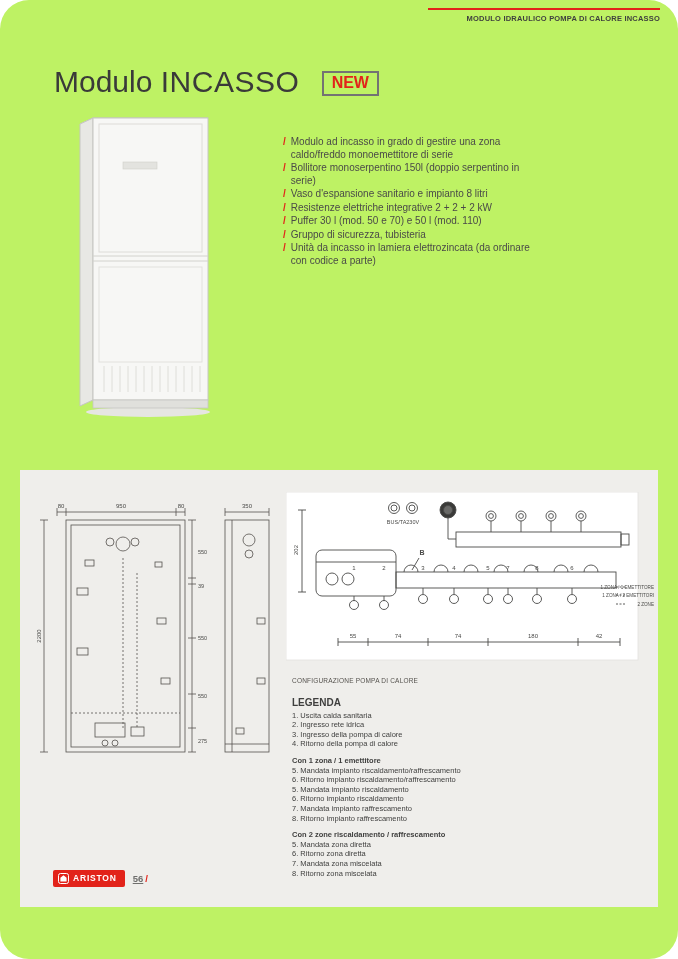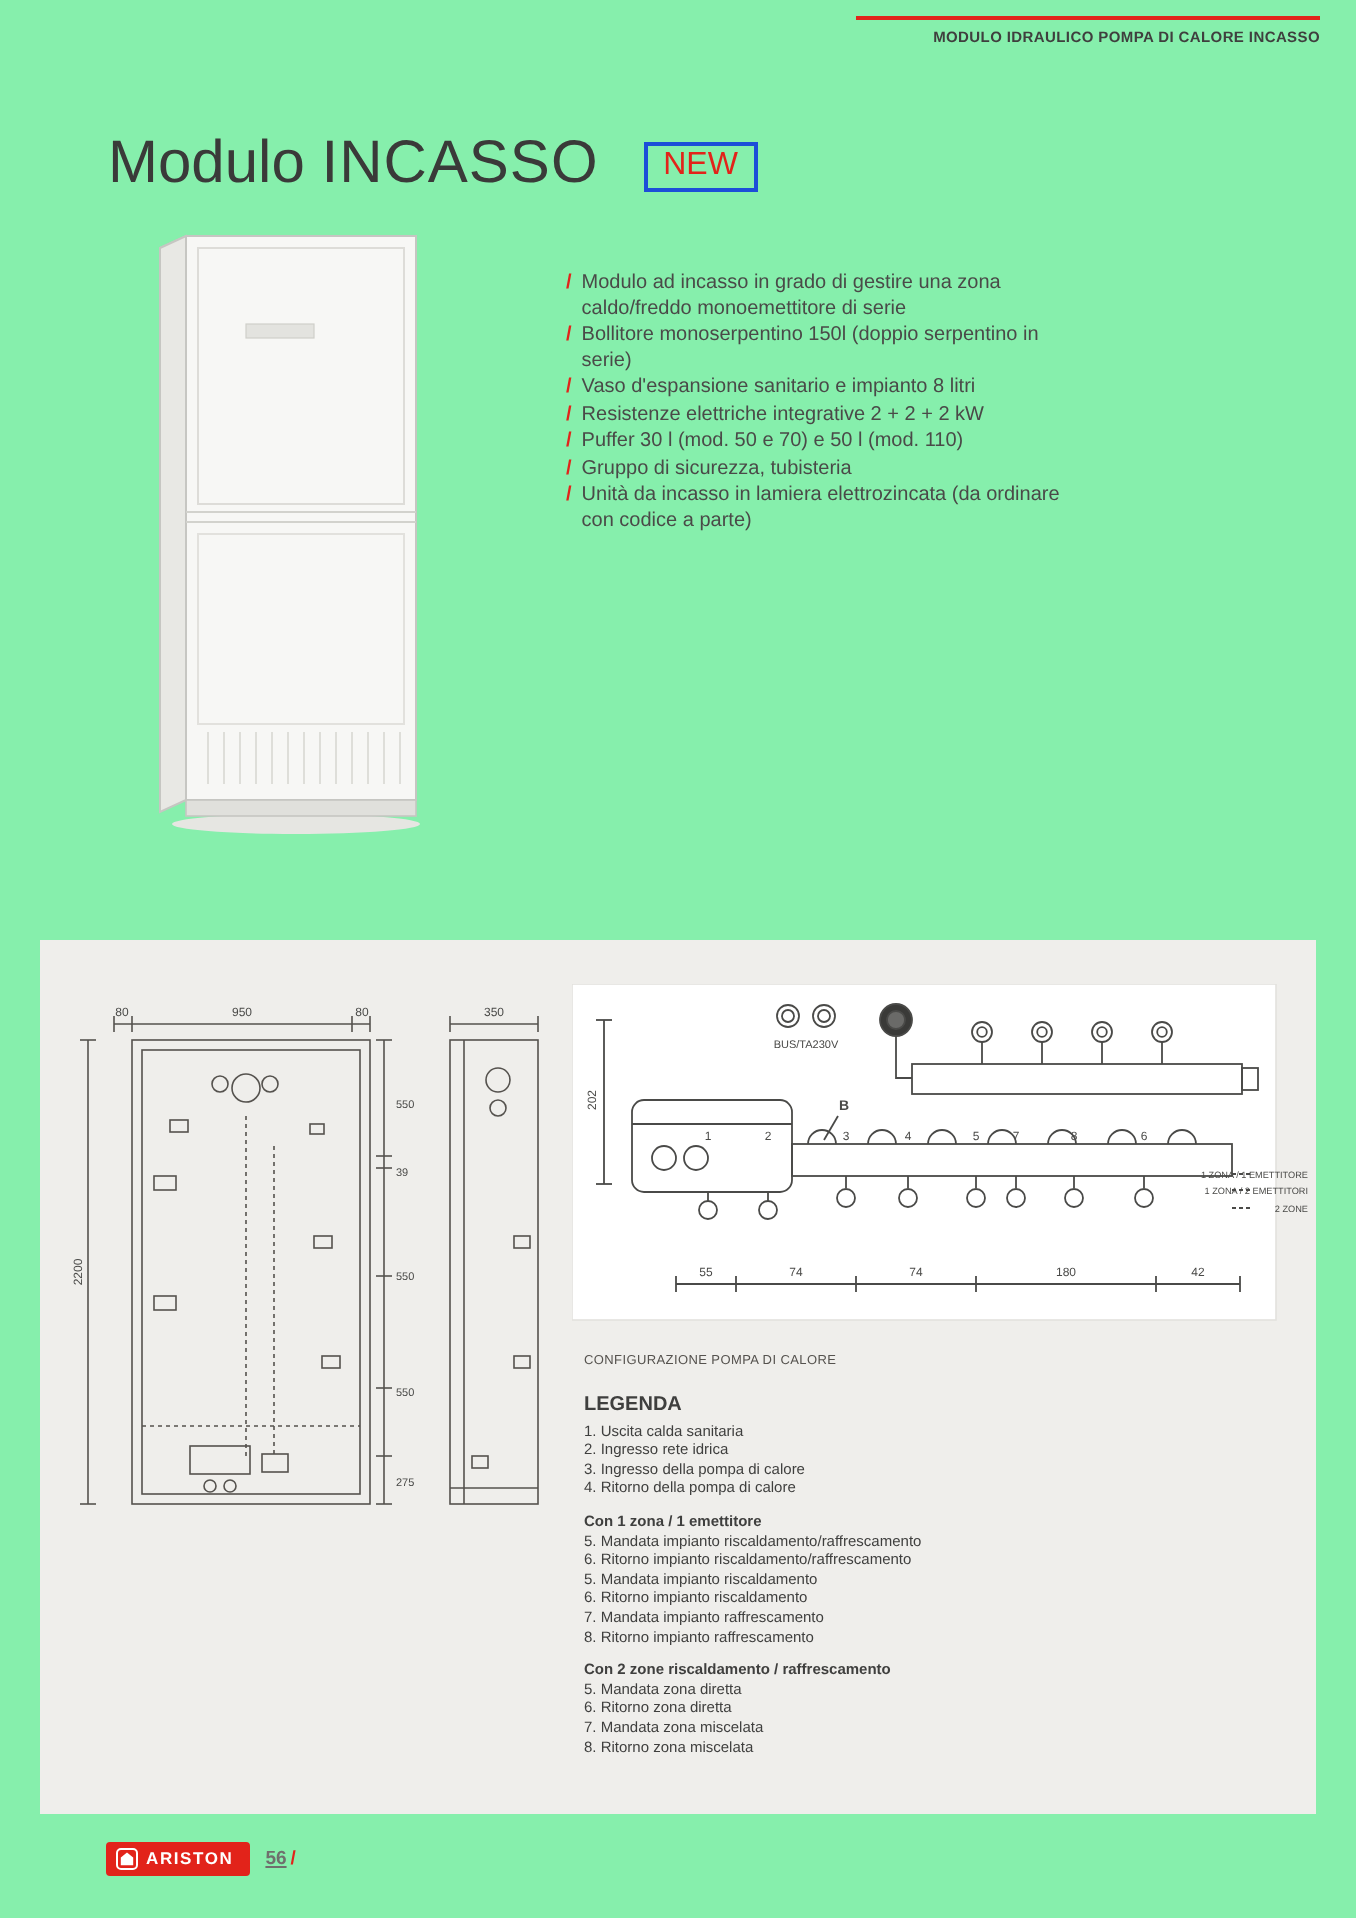--- a/index.html
+++ b/index.html
@@ -1,30 +1,30 @@
 <!DOCTYPE html>
 <html><head>
 <meta charset="utf-8">
 <style>
   html,body{margin:0;padding:0;background:#fff;}
-  .page{position:relative;width:678px;height:959px;background:#86efac;overflow:hidden;
-        font-family:"Liberation Sans",sans-serif;color:#3f3f3e;}
+  .page{position:relative;width:678px;height:959px;background:#bef264;overflow:hidden;
+        font-family:"Liberation Sans",sans-serif;color:#3f3f3e;border-radius:29px;}
 
   
   .kicker-wrap{position:absolute;top:8px;right:18px;width:232px;text-align:right;}
   .kicker-line{border-top:2px solid #e2231a;margin-bottom:4px;}
   .kicker{font-size:7.5px;font-weight:bold;color:#3f3f3e;letter-spacing:.2px;}
 
   
   .title{position:absolute;left:54px;top:48px;margin:0;font-size:30px;color:#3a3a39;
          font-weight:normal;white-space:nowrap;}
   .t-light{font-weight:400;}
   .t-bold{font-weight:400;letter-spacing:.5px;}
-  .new-badge{display:inline-block;border:2px solid #1d4ed8;color:#e2231a;font-size:16px;
-             font-weight:normal;padding:1px 8px 2px;margin-left:14px;vertical-align:4px;margin-top:23px;}
+  .new-badge{display:inline-block;border:2px solid #737373;color:#e2231a;font-size:16px;
+             font-weight:bold;padding:1px 8px 2px;margin-left:14px;vertical-align:4px;margin-top:23px;}
 
   
   .product-visual{position:absolute;left:68px;top:104px;}
 
   
   .features{position:absolute;left:283px;top:136px;width:262px;list-style:none;margin:0;padding:0;}
   .features li{display:flex;gap:5px;font-size:10px;line-height:12.5px;color:#4a4a48;margin-bottom:1px;}
   .features .slash{color:#e2231a;font-weight:bold;flex:0 0 auto;}
 
   
@@ -38,21 +38,21 @@
   svg text{font-family:"Liberation Sans",sans-serif;fill:#4a4a48;}
   .tx6{font-size:6px;} .tx5{font-size:5.5px;} .tx45{font-size:4.6px;}
   .tx7b{font-size:7px;font-weight:bold;}
 
   
   .legend{position:absolute;left:272px;top:228px;width:340px;font-size:7.5px;line-height:9.6px;color:#3f3f3e;}
   .legend-title{font-weight:bold;font-size:10px;margin-bottom:3px;}
   .legend-group-title{font-weight:bold;margin-top:7px;}
 
   
-  .footer{position:absolute;left:20px;top:920px;height:18px;display:flex;align-items:center;padding-left:33px;}
+  .footer{position:absolute;left:20px;top:869px;height:18px;display:flex;align-items:center;padding-left:33px;}
   .brand-bar{background:#e2231a;height:17px;display:flex;align-items:center;gap:4px;
              padding:0 8px 0 5px;border-radius:2px;}
   .brand-text{color:#fff;font-size:8.5px;font-weight:bold;letter-spacing:.8px;}
   .page-num{margin-left:8px;font-size:9.5px;font-weight:bold;color:#6f6f6d;text-decoration:underline;}
   .page-slash{margin-left:2px;font-size:9.5px;font-weight:bold;color:#e2231a;}
 </style>
 </head>
 <body>
 
 <div class="page">

